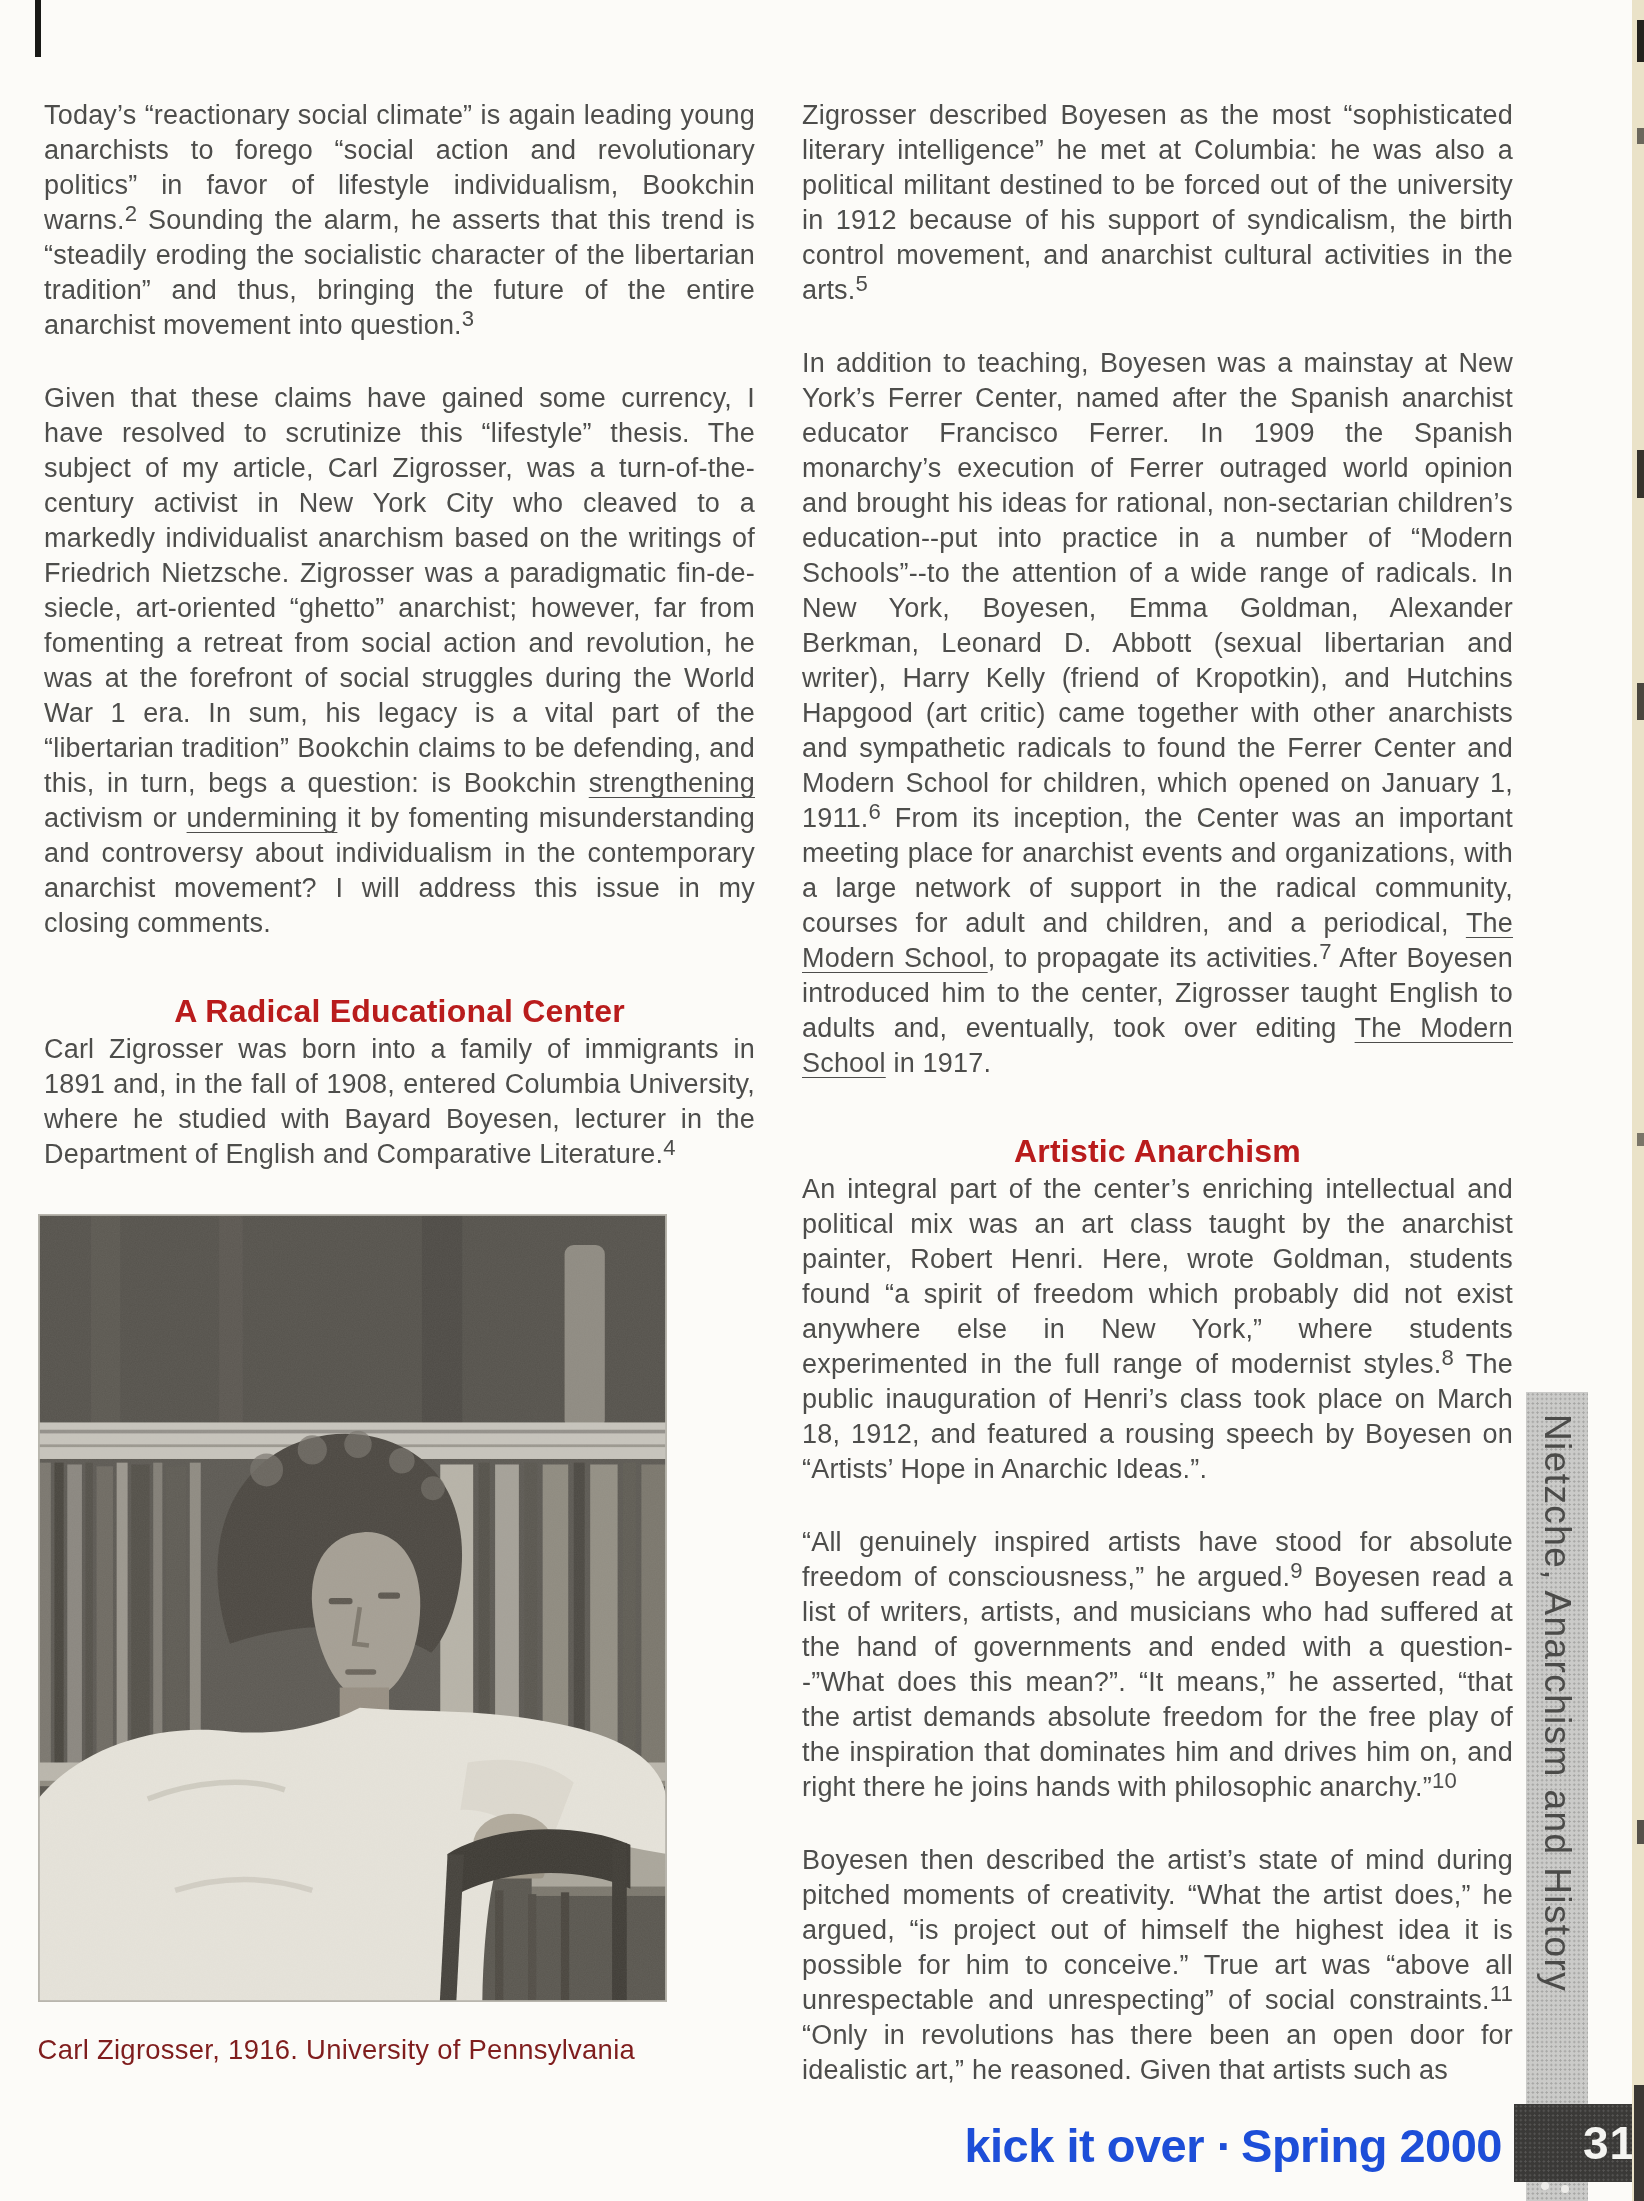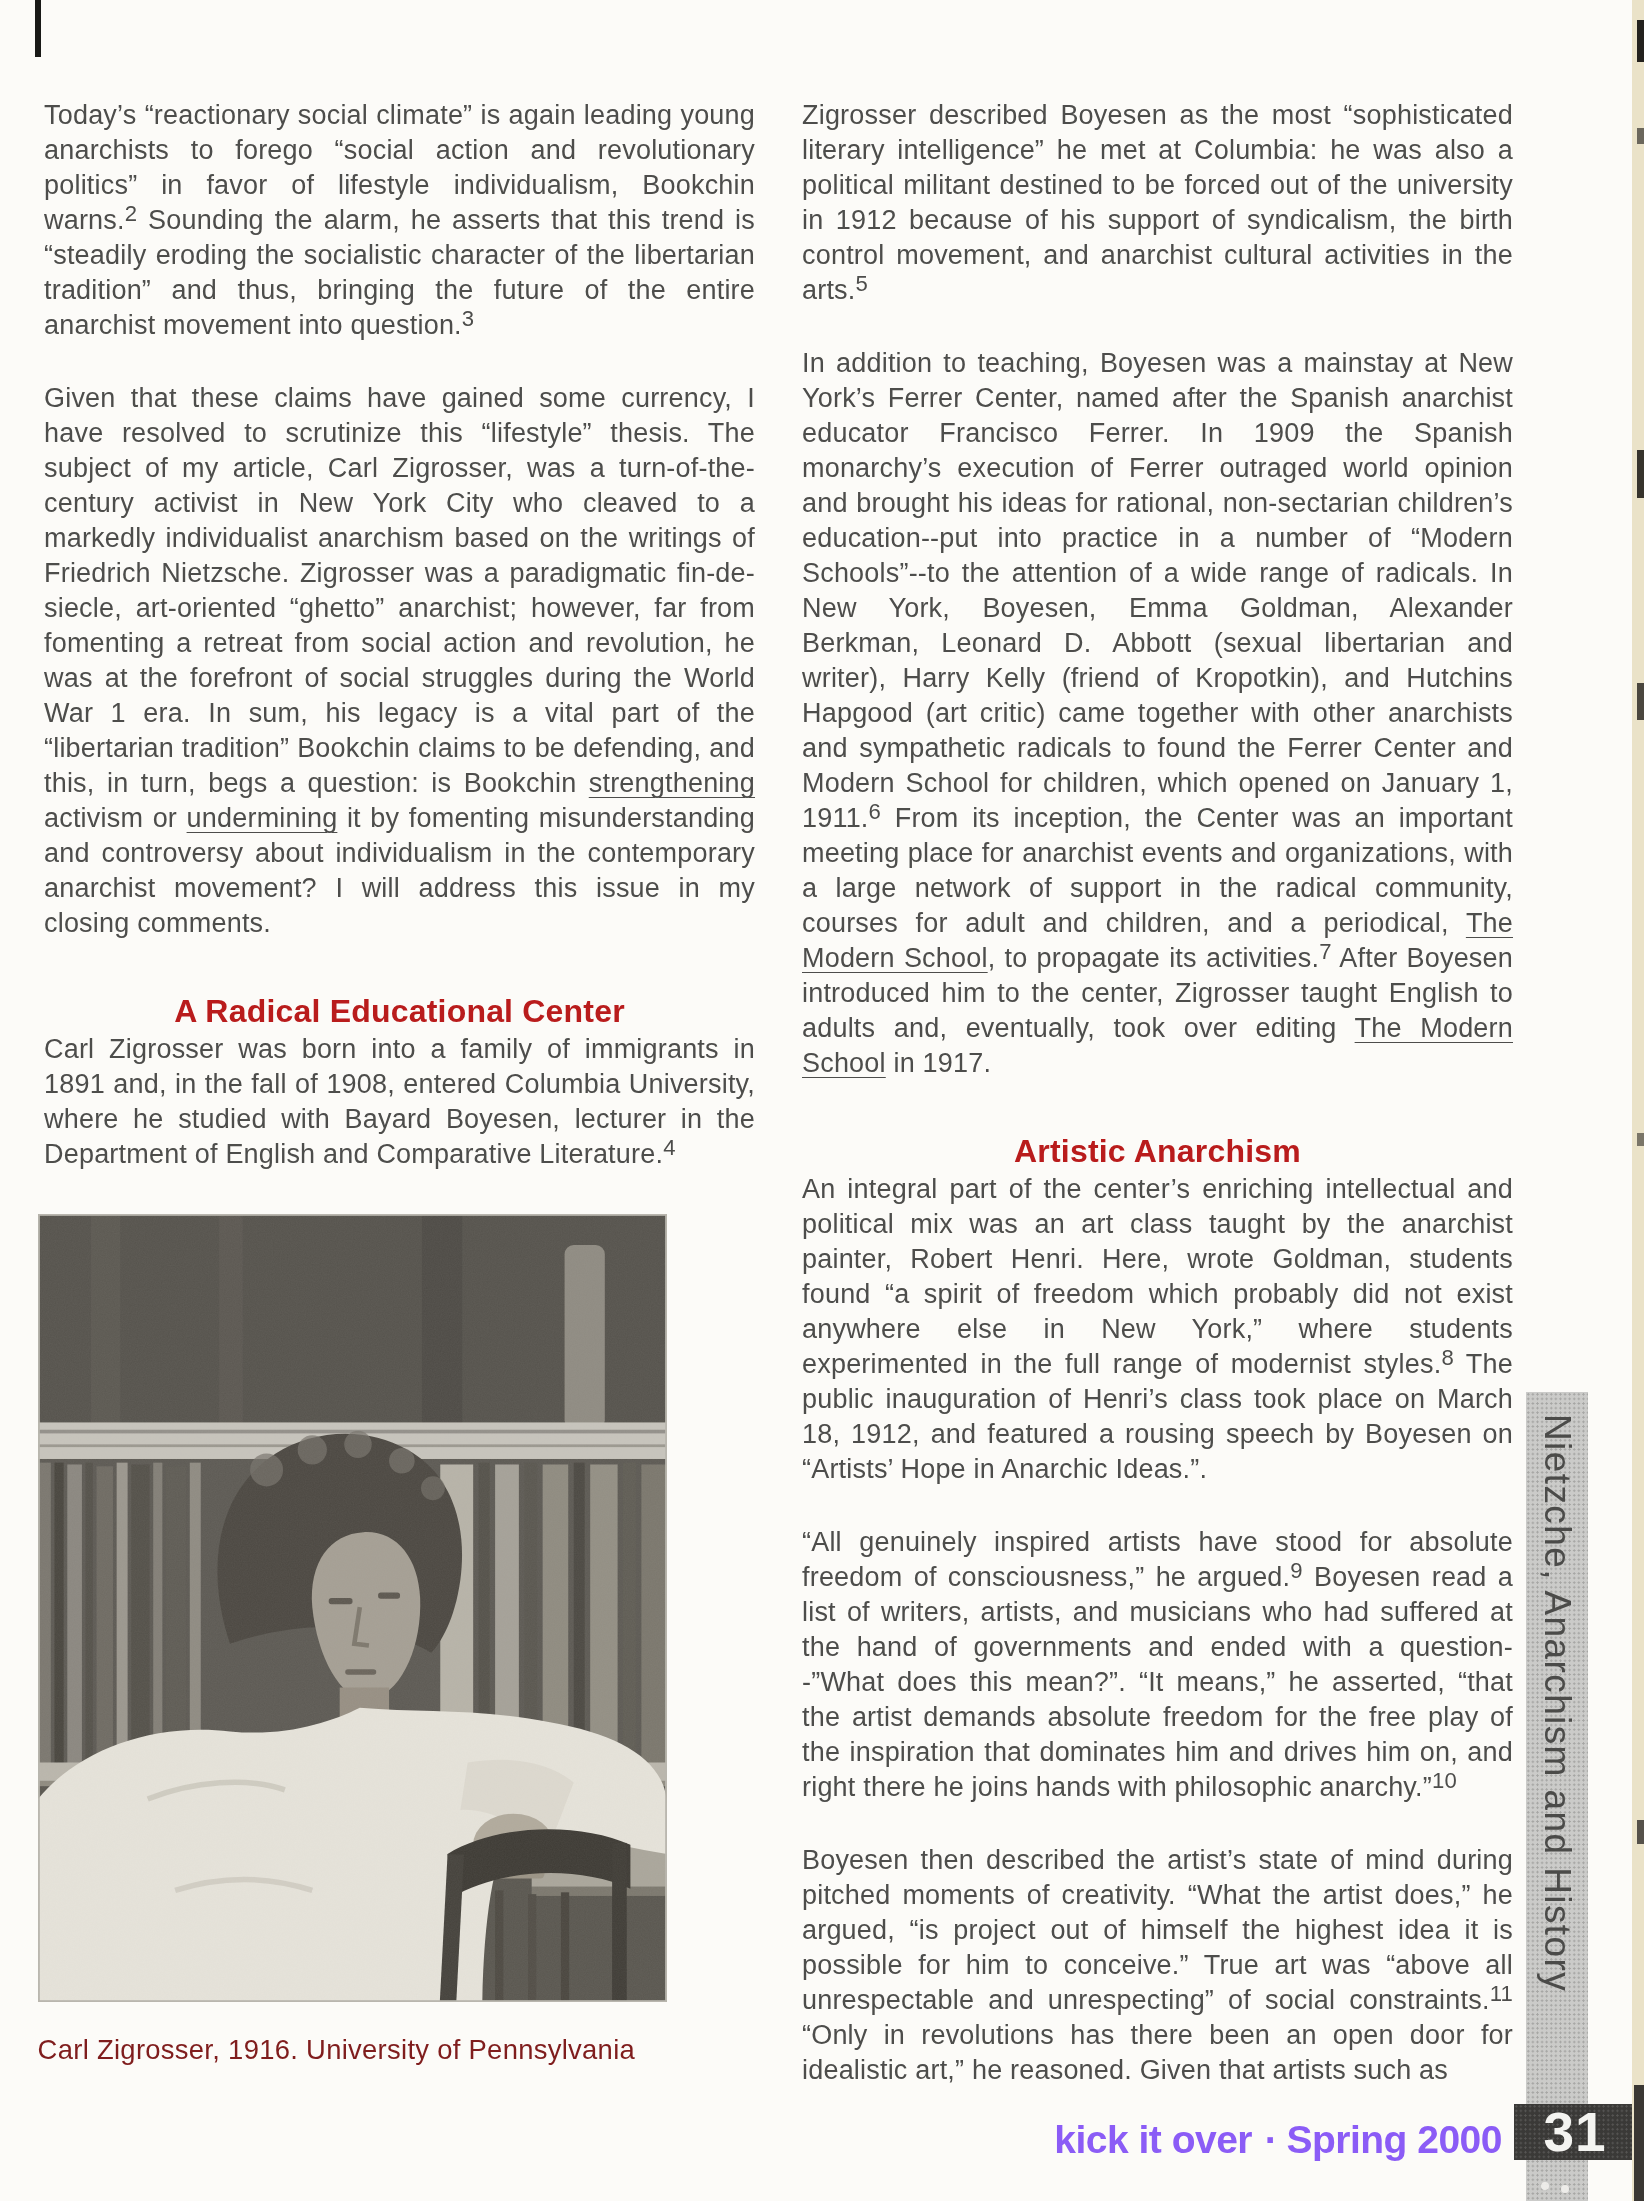--- a/index.html
+++ b/index.html
@@ -46,31 +46,31 @@
     color:#4b4b49; white-space:nowrap;
   }
   .speckle{position:absolute; width:8.2px; height:8.2px; border-radius:50%;
     background:#f0efec; opacity:.92;}
   .speckle.a{left:14.6px; top:790px;}
   .speckle.b{left:35px; top:793px;}
 
   
   .footer{
     position:absolute; top:2118px; right:143px; z-index:2;
-    font-size:39px; font-weight:700; color:#8b5cf6; letter-spacing:-0.5px;
+    font-size:47px; font-weight:700; color:#1d4ed8; letter-spacing:-0.5px;
     white-space:nowrap;
   }
   .footer .sep{margin:0 9.1px 0 12.8px;}
   .page-badge{
-    position:absolute; left:1514px; top:2104px; width:122px; height:56px; z-index:3;
+    position:absolute; left:1514px; top:2104px; width:122px; height:78px; z-index:3;
     background-color:#3a3937;
     background-image:radial-gradient(circle, rgba(255,255,255,.14) 0.9px, transparent 1.2px);
     background-size:4.6px 4.6px;
-    display:flex; align-items:center; justify-content:center;
-    font-size:55px; font-weight:700; color:#f4f4f1; letter-spacing:0.9px;
+    display:flex; align-items:center; justify-content:flex-end;
+    font-size:46px; font-weight:700; color:#f4f4f1; letter-spacing:0.9px;
   }
 
   
   .edge-strip{position:absolute; right:0; top:0; width:12.8px; height:100%;
     background:#eae2c8; z-index:4;}
   .edge-mark{position:absolute; right:0; width:8.2px; background:#36332c;}
   .m1{top:20px;height:42px;background:#23211d;}
   .m2{top:128px;height:16.4px;background:#6b675c;}
   .m3{top:450px;height:48px;}
   .m4{top:683px;height:37px;background:#4a463e;}

